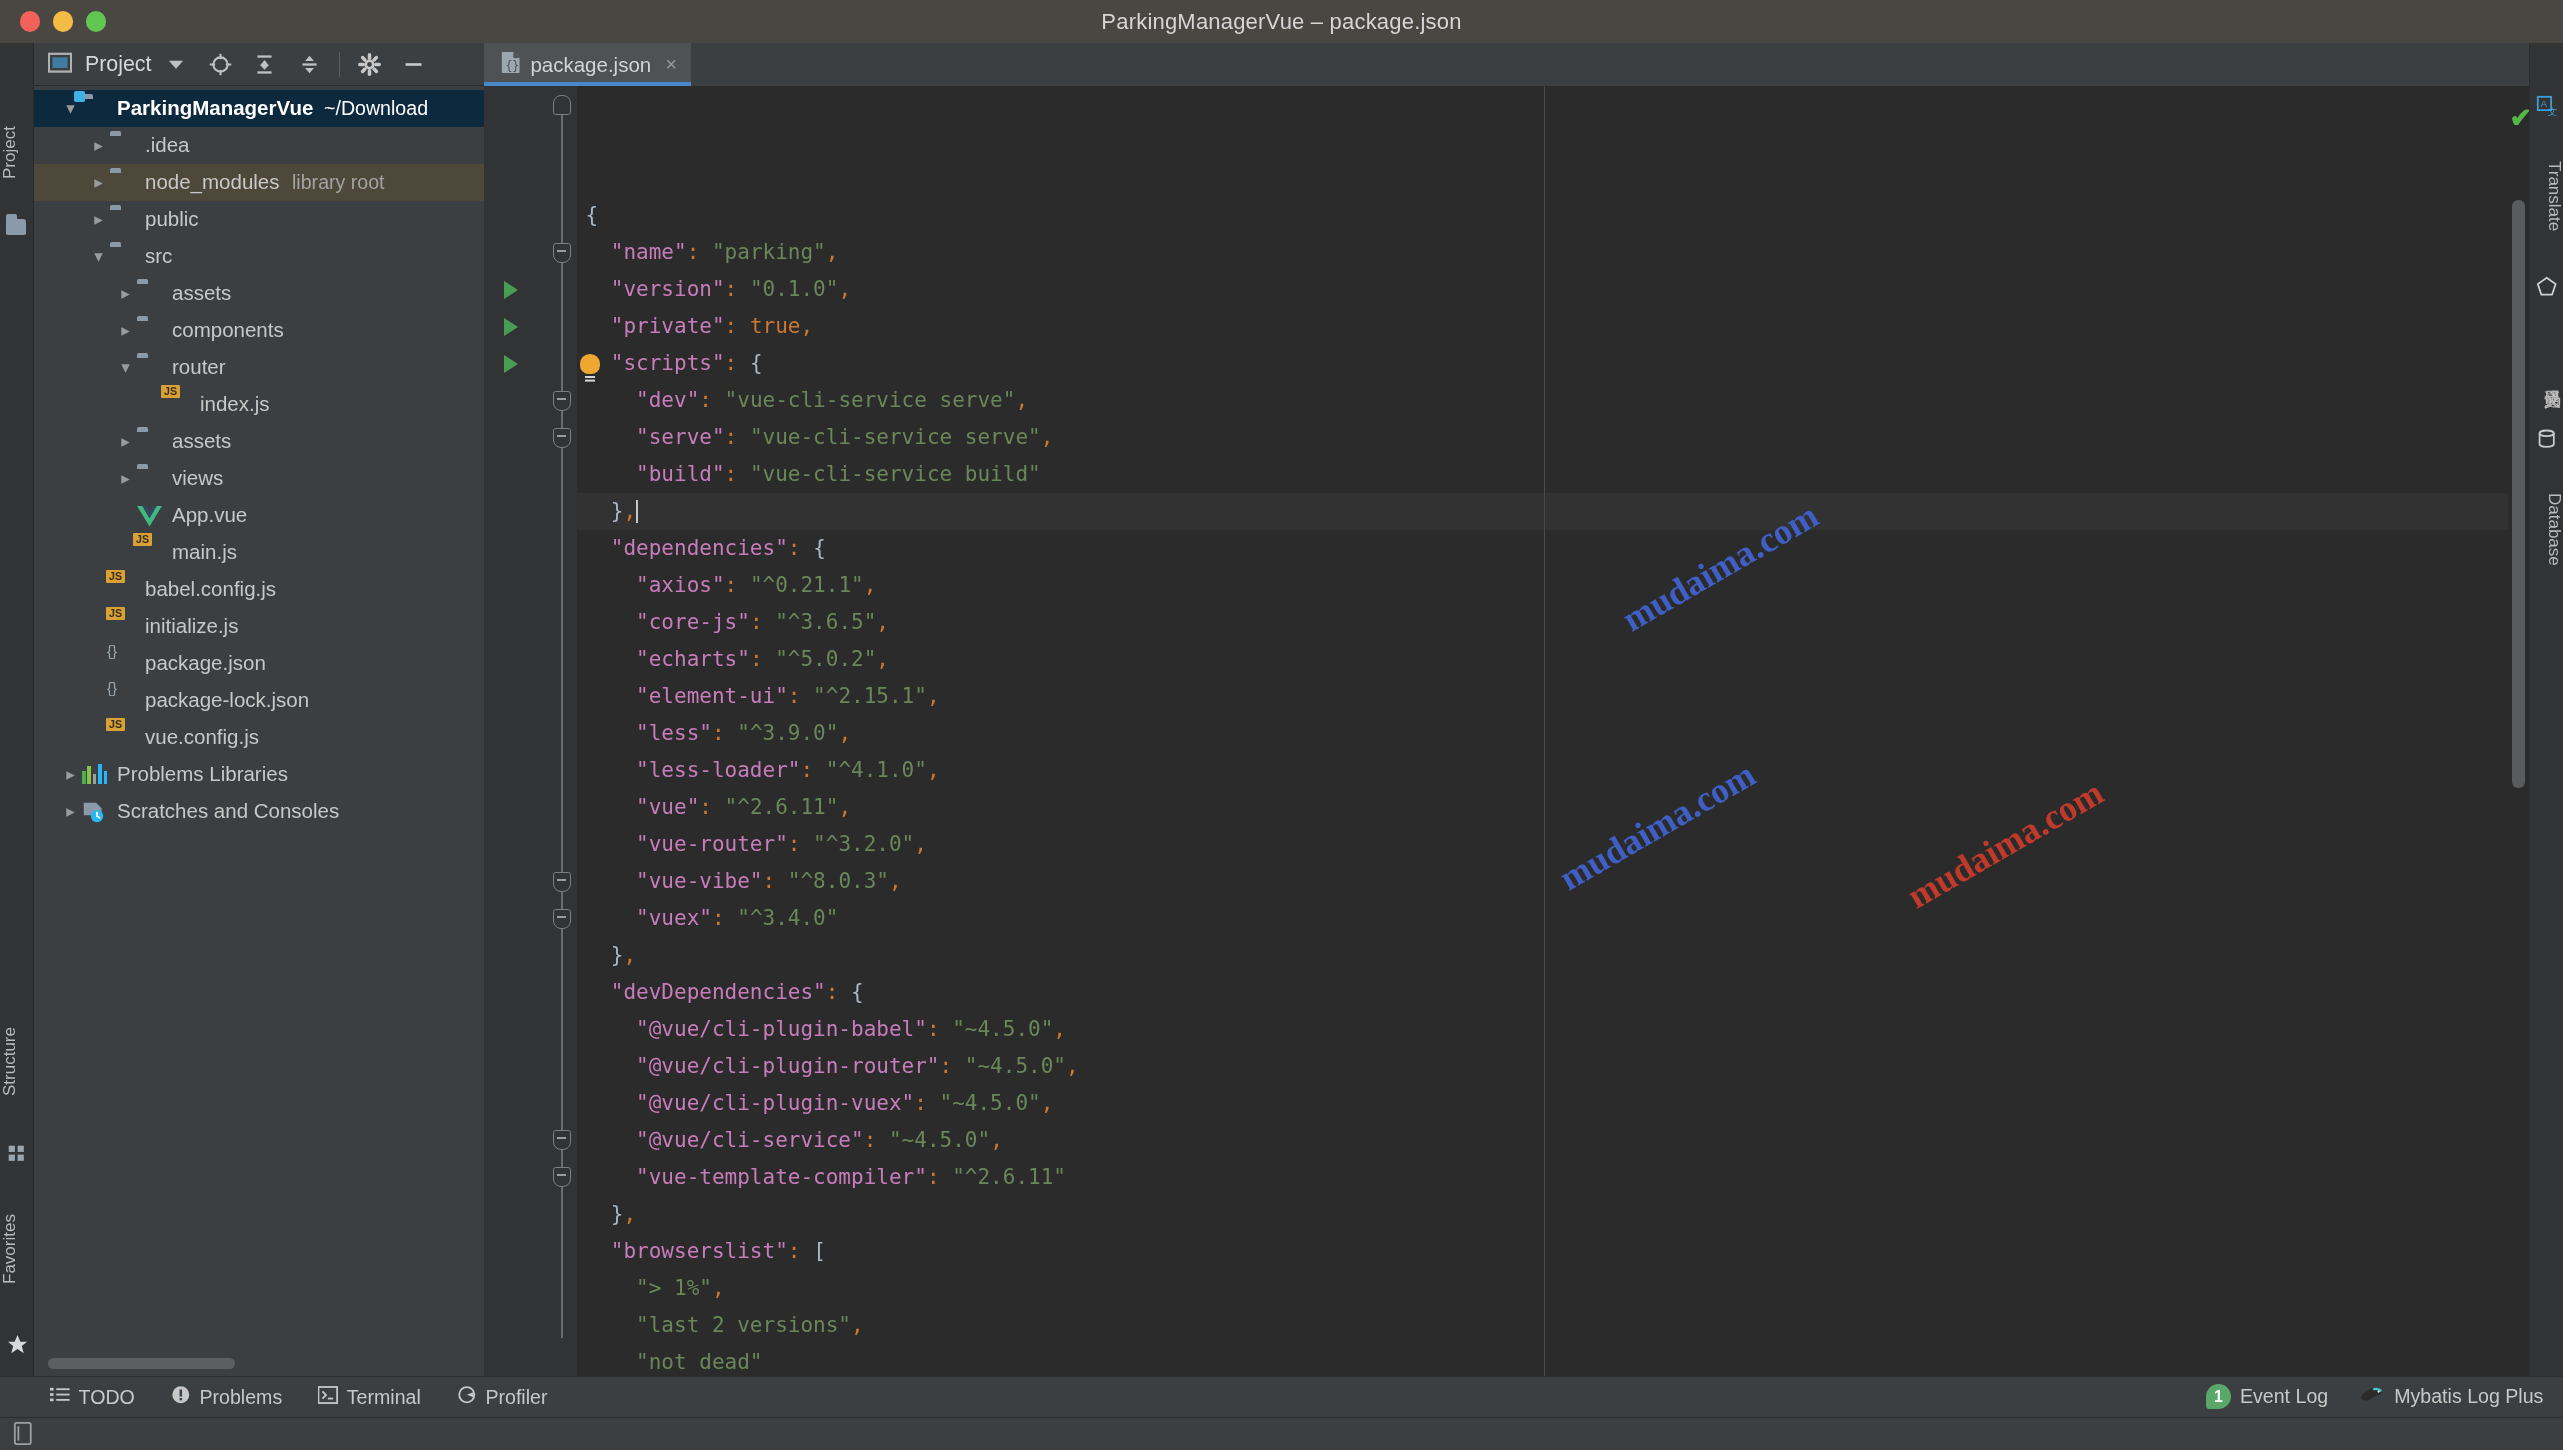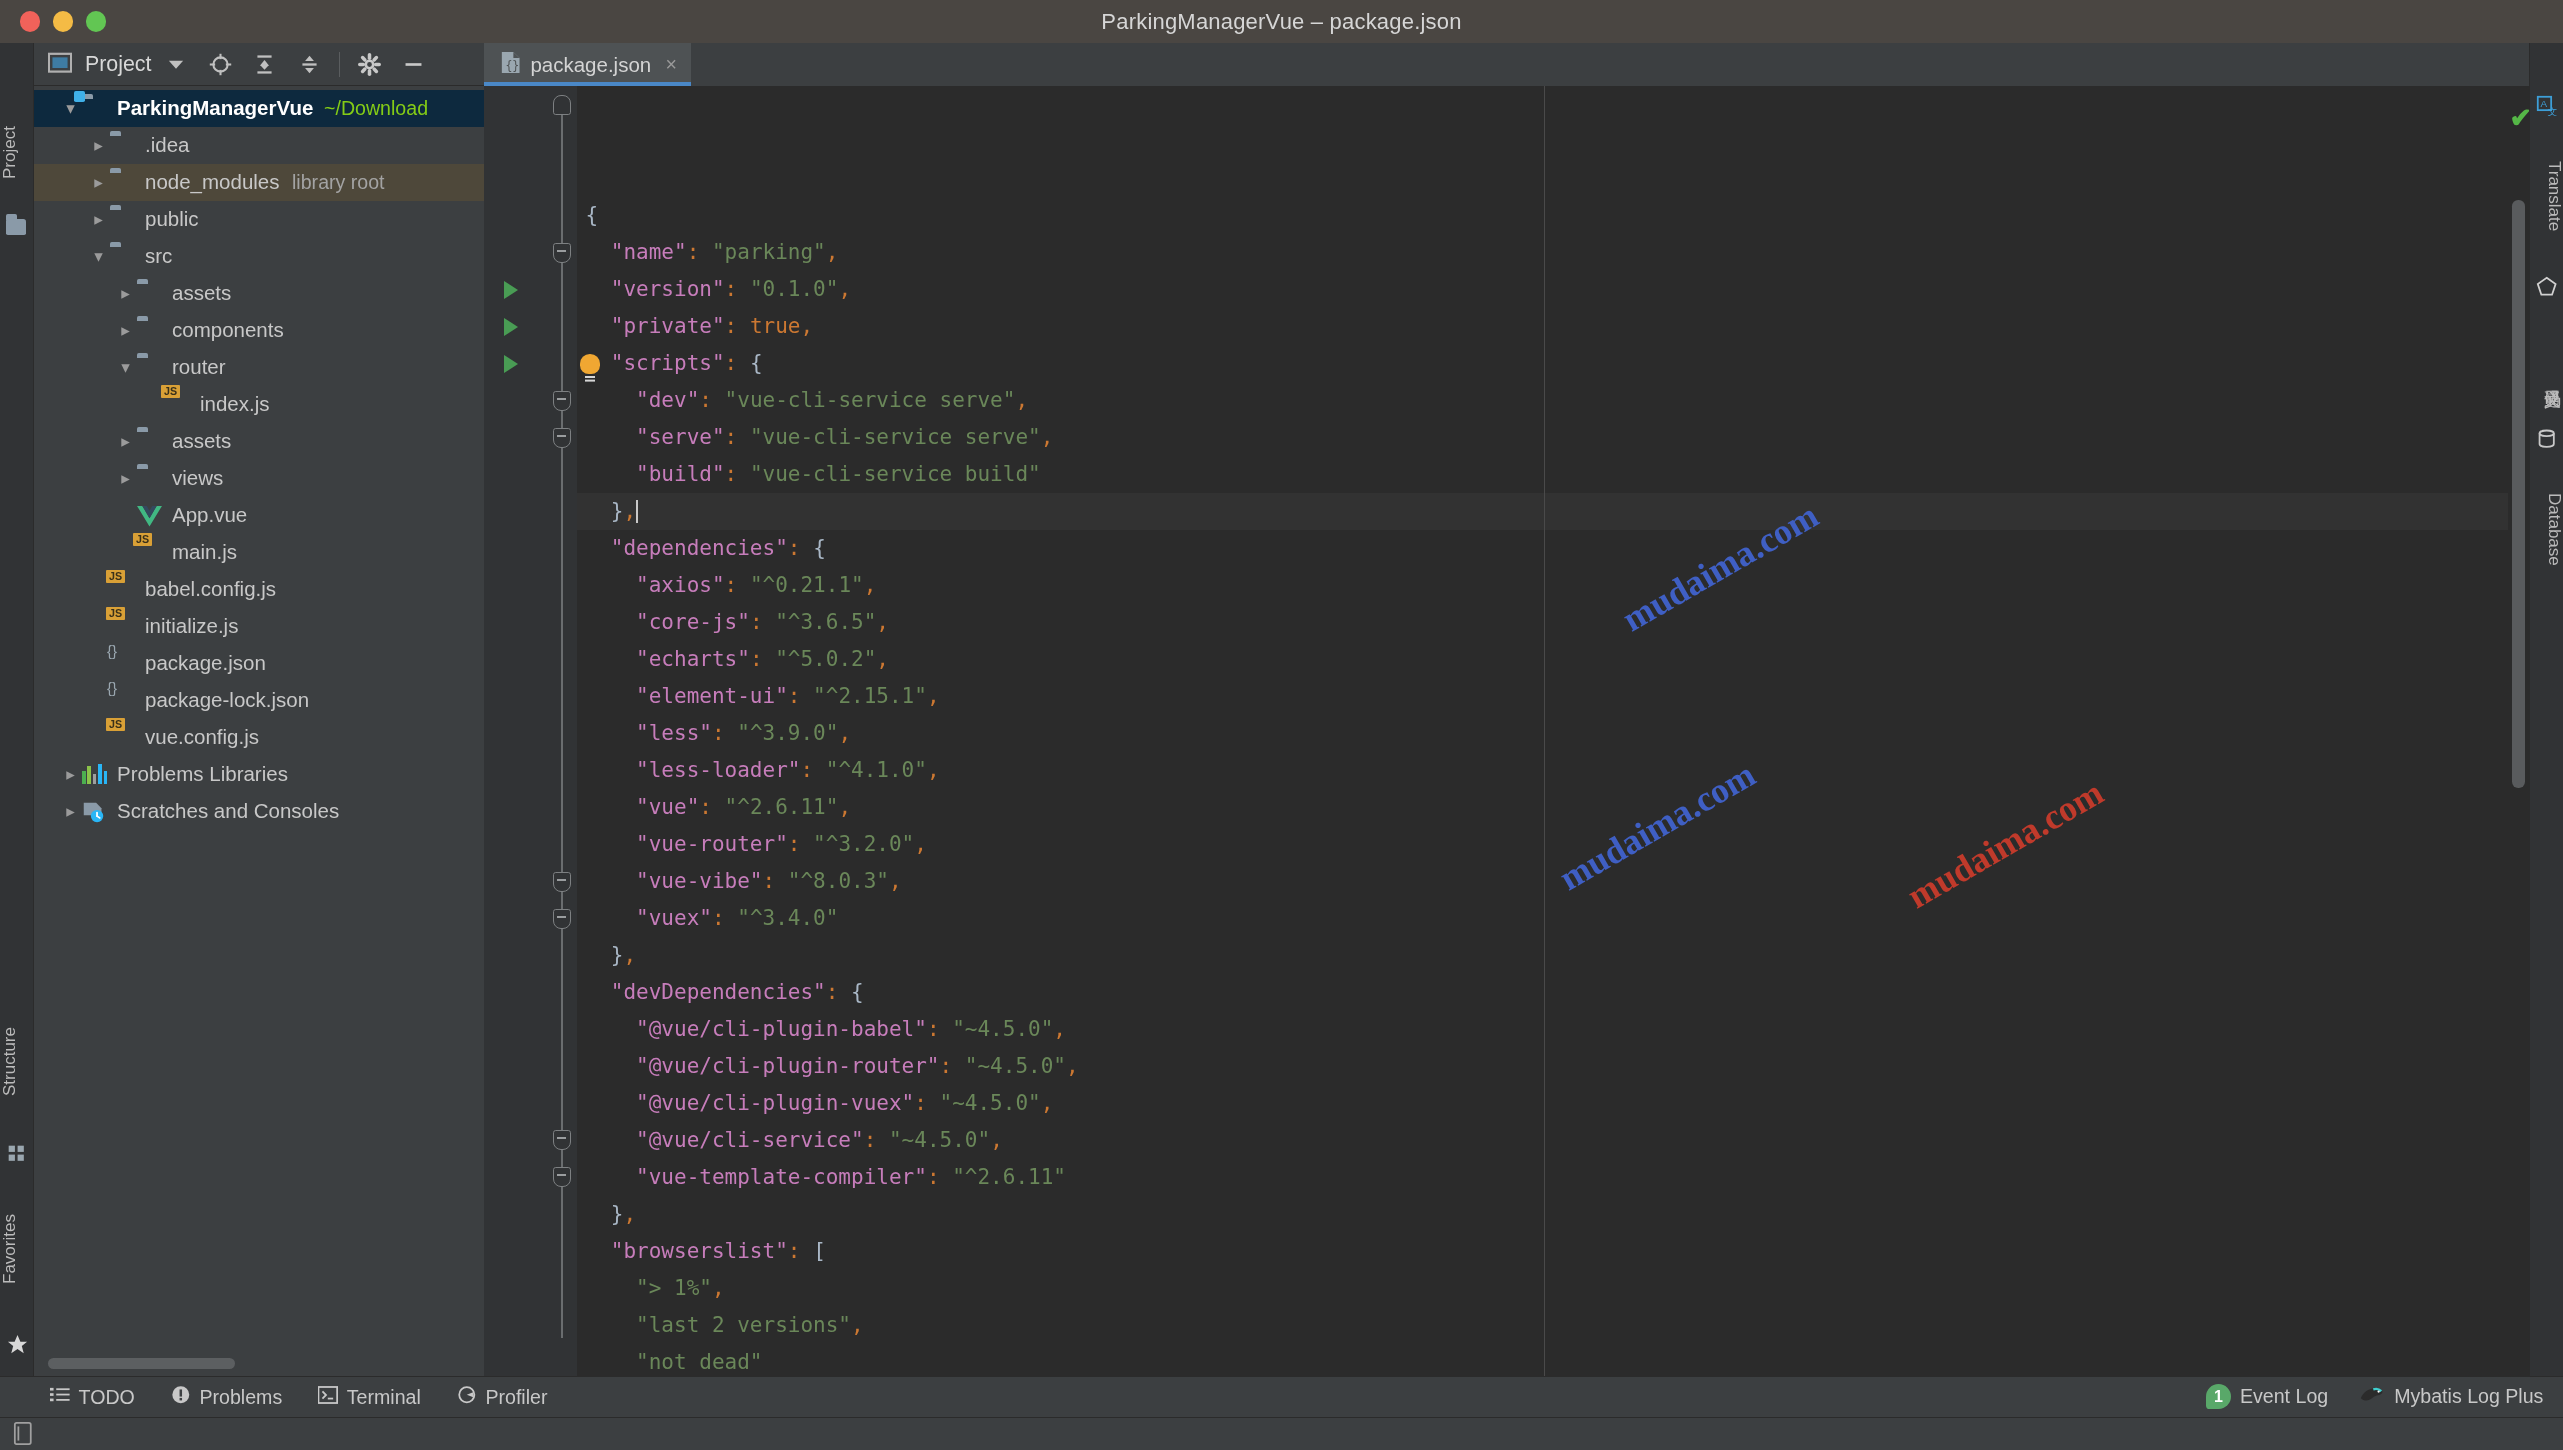--- a/index.html
+++ b/index.html
@@ -51,21 +51,21 @@
   .tb-sep { width:0.9px; height:25px; background:#5a5d5f; margin:0 5.3px; }
 
   #tree { flex:1; overflow:hidden; position:relative; background:#3c3f41; padding-top:3.6px; font-size:20.5px; }
   .row { height:37px; display:flex; align-items:center; white-space:nowrap; position:relative; }
   .row .arrow { width:23px; text-align:center; color:#9b9b9b; font-size:17px; flex:none; }
   .row .ic { width:27px; height:23px; flex:none; position:relative; margin-right:8px; display:inline-block; }
   .row .nm { color:#c8c8c8; }
   .row.sel { background:#0d293e; }
   .row.sel .nm { color:#ffffff; font-weight:bold; }
   .row.lib { background:#4e483a; }
-  .sub { color:#84cc16; font-weight:normal; margin-left:10.7px; font-size:19.6px; }
+  .sub { color:#ffffff; font-weight:normal; margin-left:10.7px; font-size:19.6px; }
   .libtag { color:#a3a3a3; margin-left:12.5px; font-size:19.6px; }
 
   
   .folder { width:24px; height:19.6px; background:#8a9aa8; border-radius:1.8px 2.7px 1.8px 1.8px; position:relative; top:1.8px; }
   .folder:before { content:""; position:absolute; left:0; top:-4.5px; width:10.7px; height:5.3px; background:#8a9aa8; border-radius:1.8px 1.8px 0 0; }
   .folder.module:after { content:""; position:absolute; right:-2.7px; bottom:-3.6px; width:10.7px; height:10.7px; background:#3fb0e8; border-radius:1.8px; }
 
   
   .page { width:19.6px; height:23px; background:#9aa7b0; position:relative; top:0.9px; }
   .page:before { content:""; position:absolute; right:0; top:0; border-width:0 7.1px 7.1px 0; border-style:solid; border-color:transparent #3c3f41 transparent transparent; }

